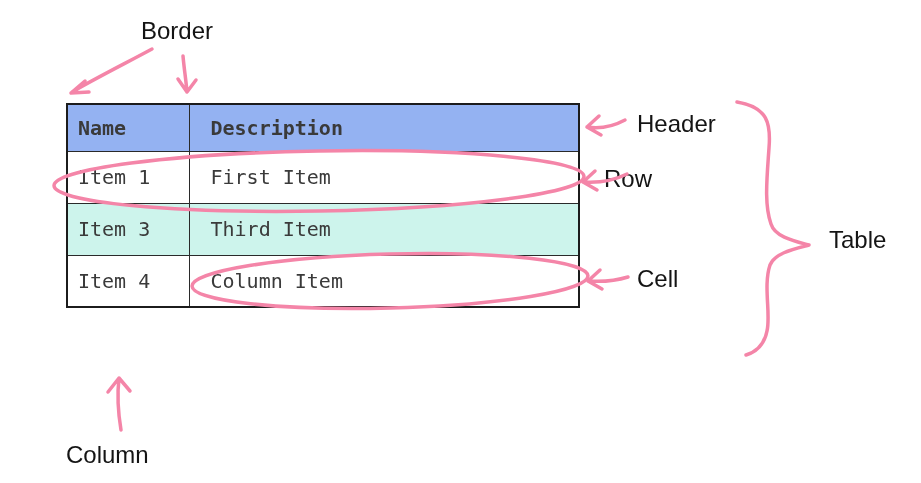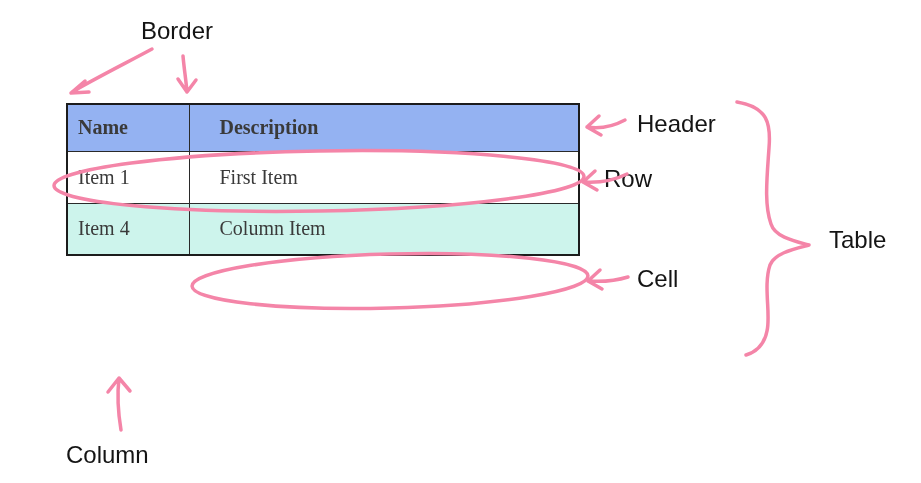--- a/index.html
+++ b/index.html
@@ -28,32 +28,31 @@
     table-layout:fixed;
     font-family:"DejaVu Sans Mono","Liberation Mono",monospace;
     font-size:20px;
     color:var(--cell-text);
   }
   .demo-table th,.demo-table td{
     border:1.5px solid #2a2a2a;
     vertical-align:middle;
     overflow:hidden;
     white-space:nowrap;
-    font-family:Liberation Serif, serif;
   }
   .demo-table{border:2px solid var(--table-border);}
   .demo-table thead tr{height:47px;background:var(--header-blue);}
   .demo-table tbody tr{height:52px;}
   .demo-table tbody tr:nth-child(odd){background:var(--row-white);}
   .demo-table tbody tr:nth-child(even){background:var(--row-mint);}
   .demo-table th{font-weight:bold;text-align:left;}
   .col-name{width:122px;}
   .col-desc{width:390px;}
   .demo-table th:first-child,.demo-table td:first-child{padding-left:10px;}
-  .demo-table th:last-child,.demo-table td:last-child{padding-left:30px;}
+  .demo-table th:last-child,.demo-table td:last-child{padding-left:21px;}
   
   .callout{
     position:absolute;
     font-size:24px;
     line-height:28px;
     color:var(--label-text);
     white-space:nowrap;
   }
   .lbl-border{left:141px;top:17px;}
   .lbl-header{left:637px;top:110px;}
@@ -90,20 +89,24 @@
         <th>Name</th>
         <th>Description</th>
       </tr>
     </thead>
     <tbody>
       <tr>
         <td>Item 1</td>
         <td>First Item</td>
       </tr>
       <tr>
+        <td>Item 3</td>
+        <td>Third Item</td>
+      </tr>
+      <tr>
         <td>Item 4</td>
         <td>Column Item</td>
       </tr>
     </tbody>
   </table>
 
   <div class="callout lbl-border">Border</div>
   <div class="callout lbl-header">Header</div>
   <div class="callout lbl-row">Row</div>
   <div class="callout lbl-cell">Cell</div>

